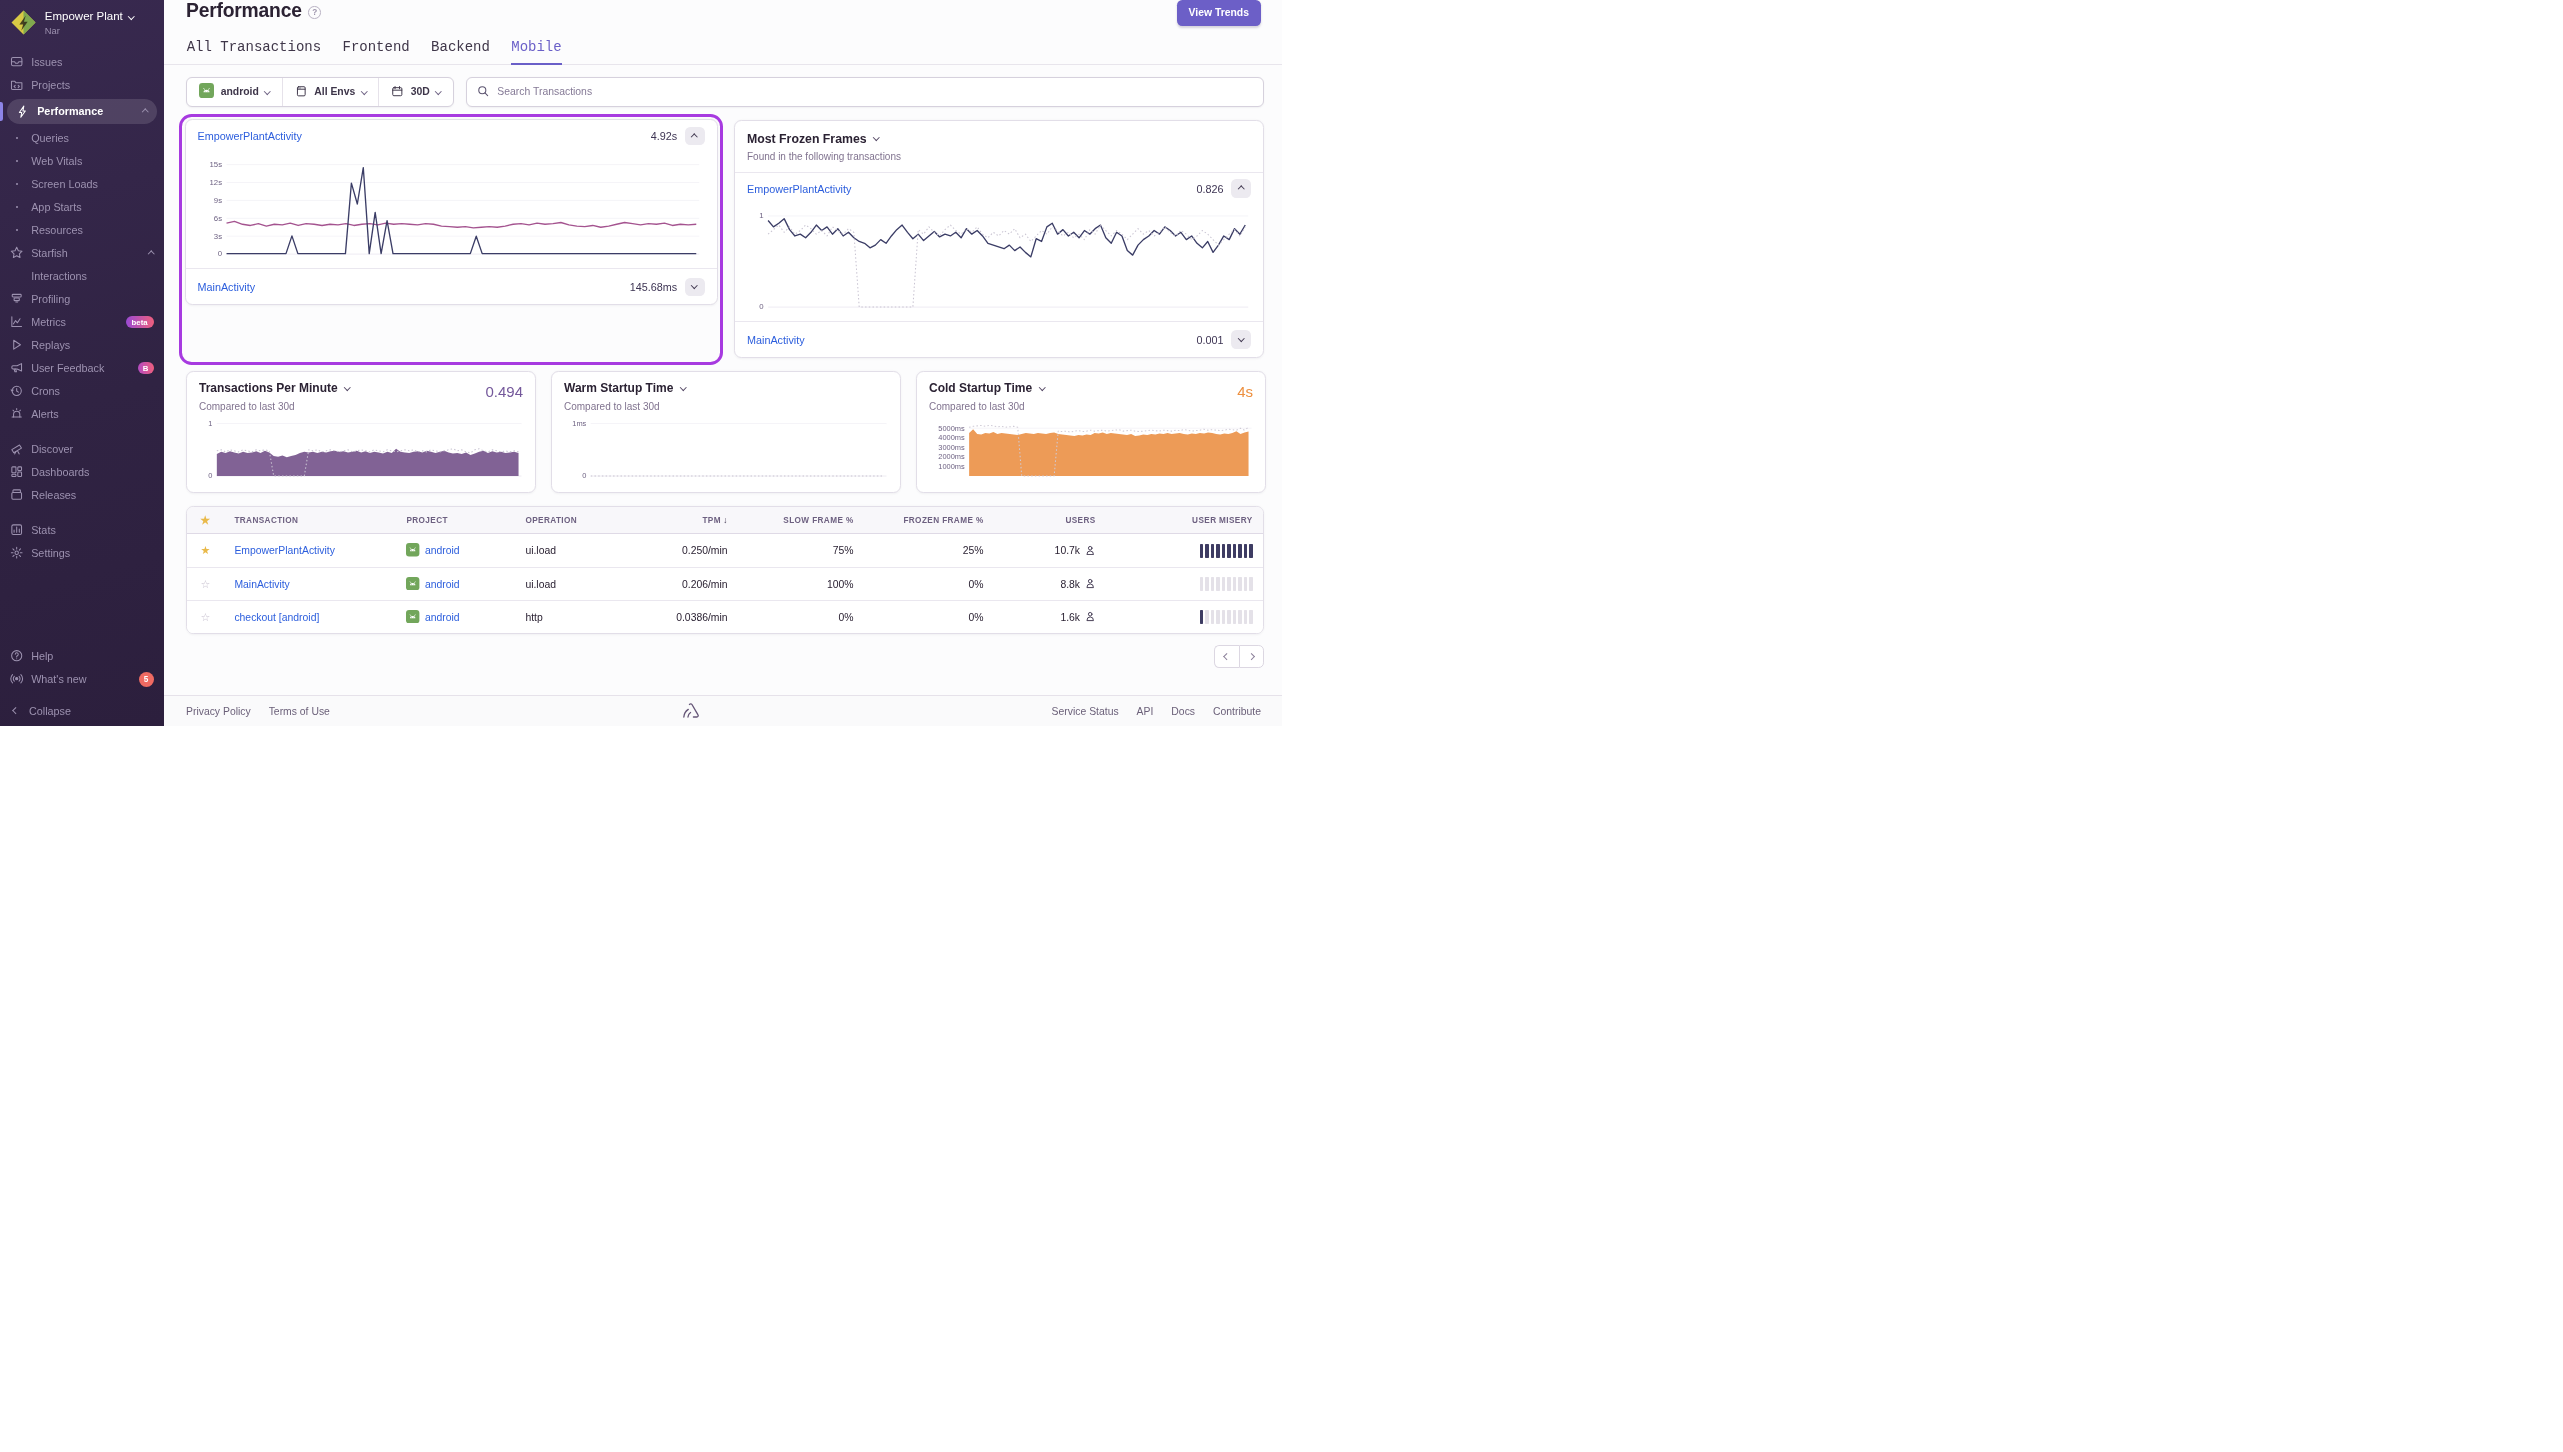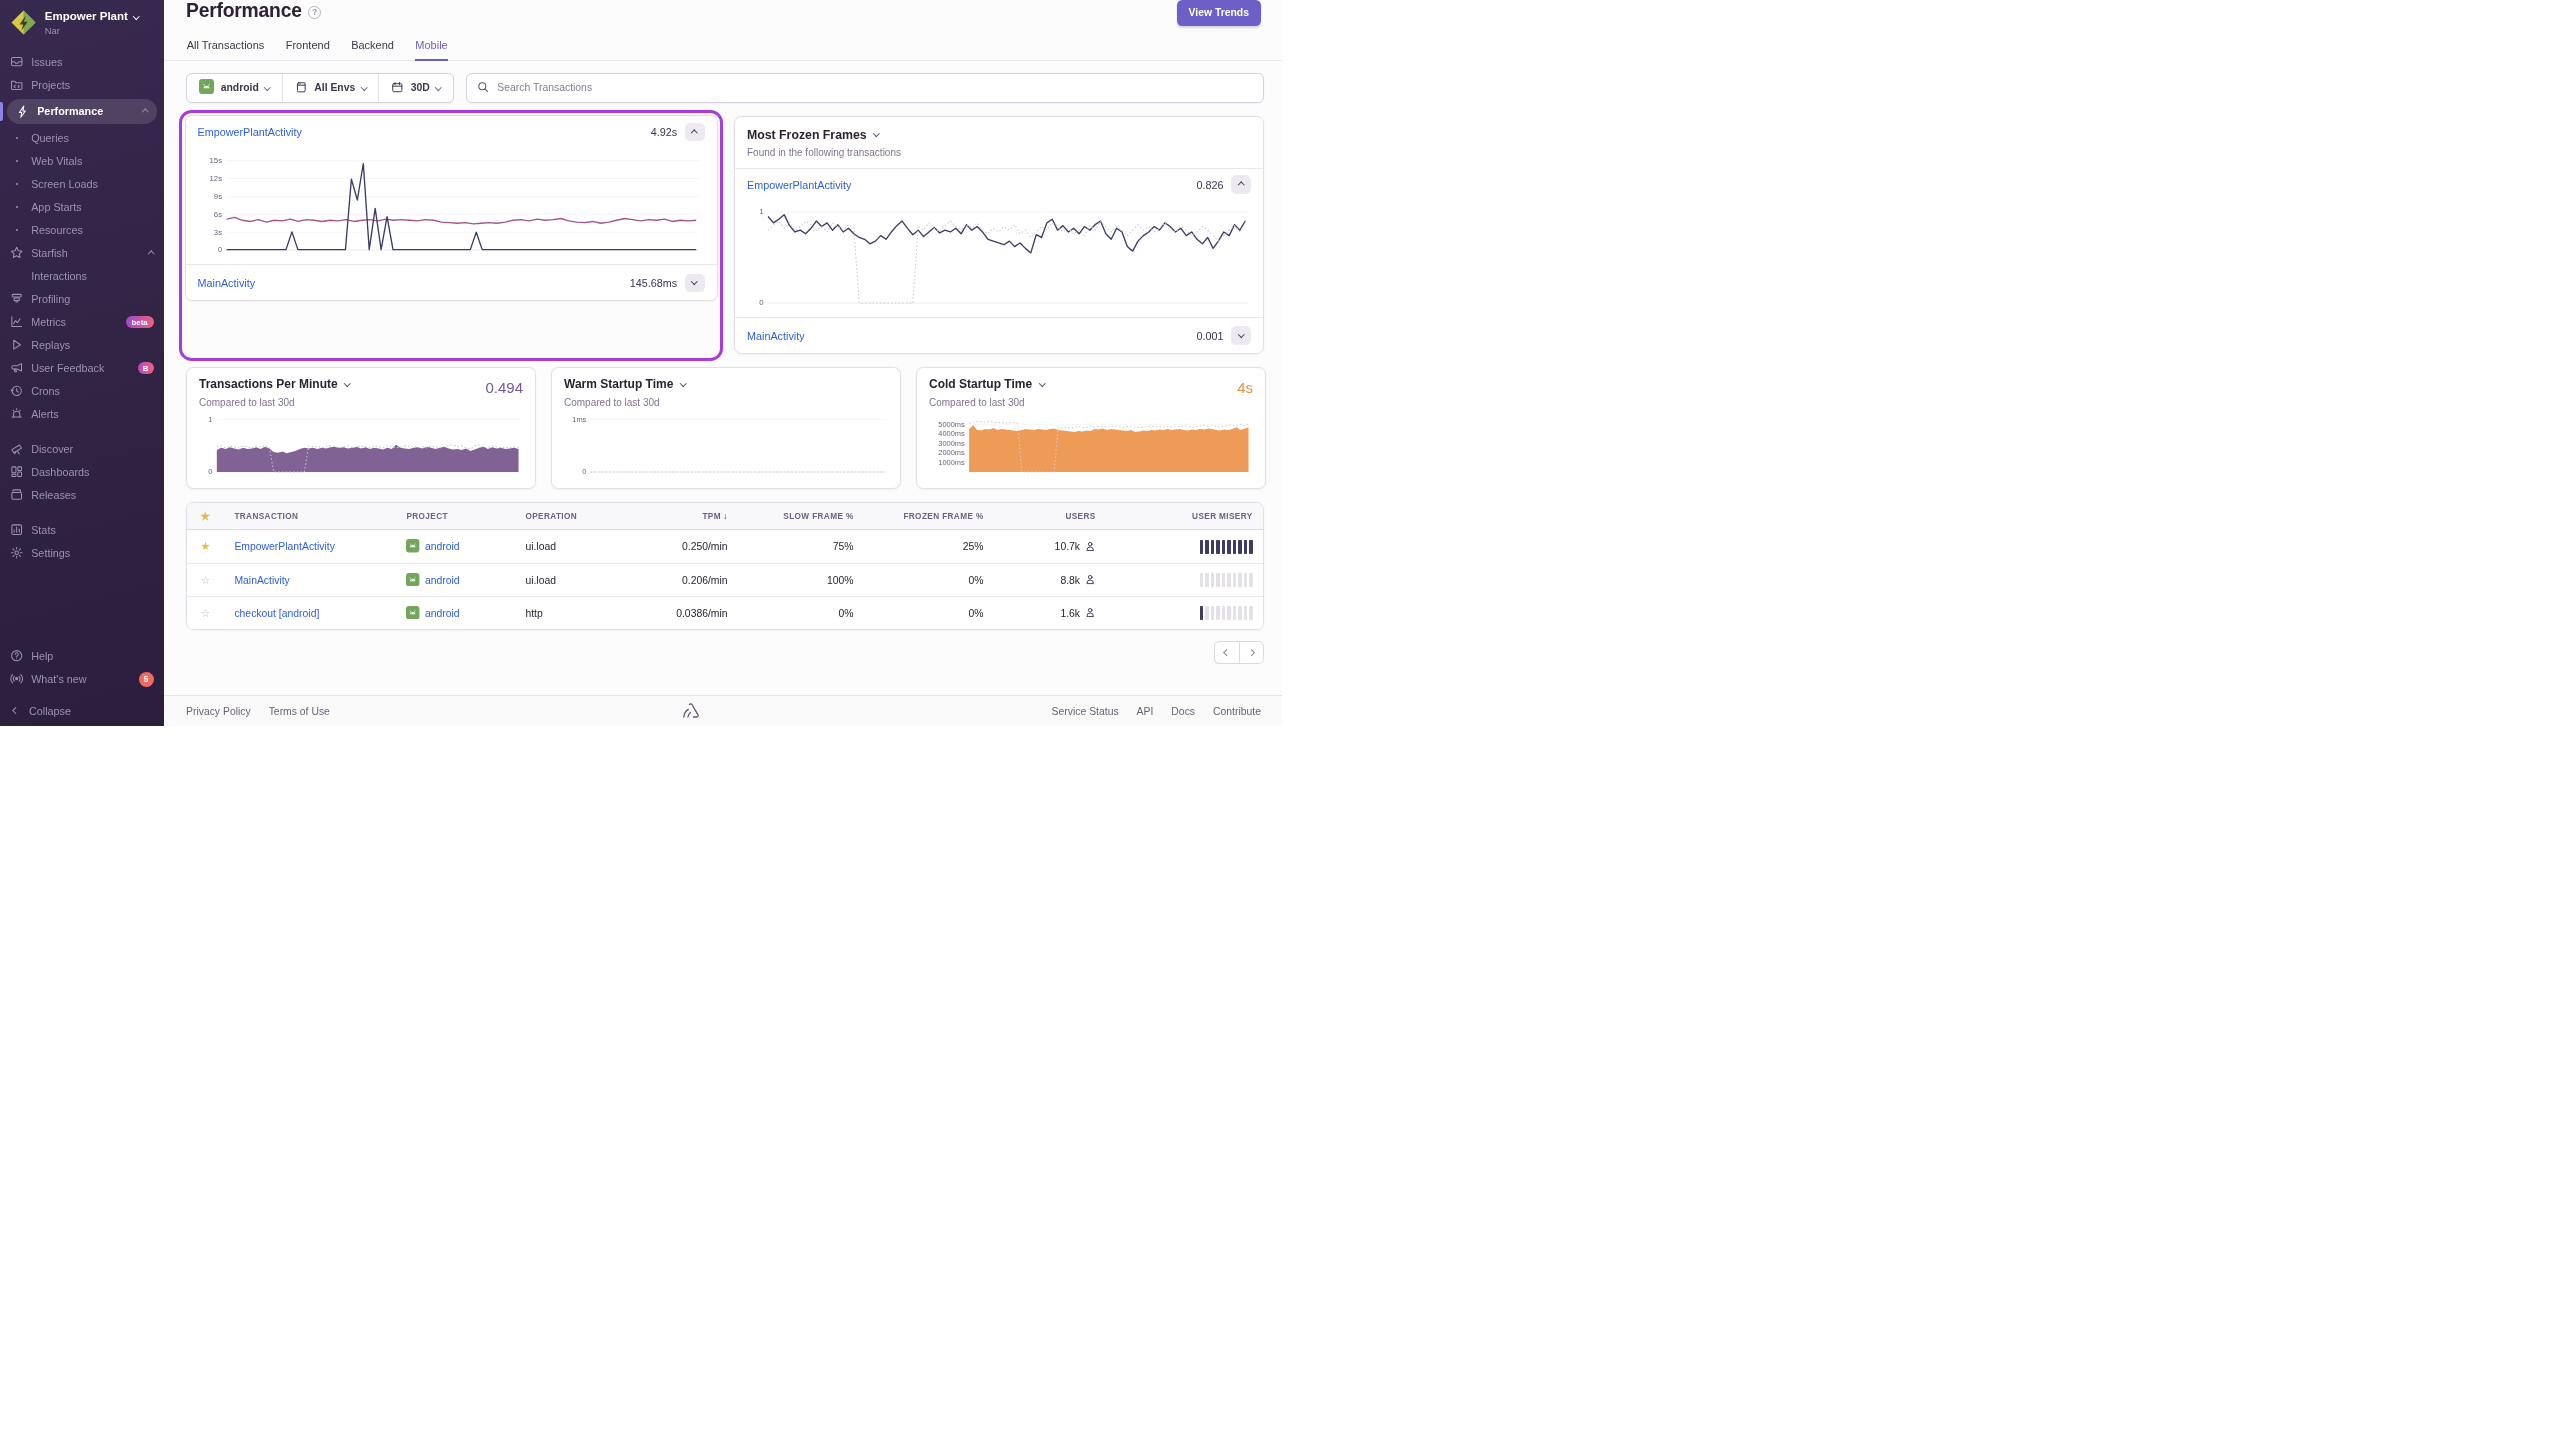--- a/index.html
+++ b/index.html
@@ -8,21 +8,21 @@
        font-family:"Liberation Sans",sans-serif;color:#2b2233;font-size:10.4px}
   a{cursor:pointer}
 
   
   .sidebar{width:164px;flex:none;display:flex;flex-direction:column;
     background:linear-gradient(165deg,#38294f 0%,#302343 55%,#2c1f3d 100%);
     color:#9d92b0;font-size:10.8px}
   .org{display:flex;gap:7.4px;padding:9px 10.4px 6px;align-items:center;cursor:pointer}
   .org-text{line-height:1.2}
   .org-name-row{display:flex;align-items:center;gap:6px}
-  .org-name{color:#fff;font-weight:700;font-size:11.5px;white-space:nowrap}
+  .org-name{color:#fff;font-weight:400;font-size:11.5px;white-space:nowrap}
   .org-sub{font-size:9.3px;color:#9d92b0;margin-top:1.5px}
   .nav-main{display:flex;flex-direction:column;padding:6px 0 0}
   .nav-bottom{margin-top:auto;display:flex;flex-direction:column;padding:4.5px 0}
   .nav-item{display:flex;align-items:center;gap:7.4px;height:23px;padding:0 10.4px;cursor:pointer;white-space:nowrap}
   .nav-icon{width:13.4px;height:13.4px;display:flex;align-items:center;justify-content:center;flex:none}
   .nav-icon svg{display:block}
   .nav-label{flex:1;overflow:hidden;text-overflow:ellipsis}
   .nav-item.active{background:rgba(255,255,255,.13);border-radius:12.6px;margin:3px 7.4px;padding:0 9px;
     color:#fff;position:relative;height:24.5px;font-weight:600}
   .nav-item.active::before{content:'';position:absolute;left:-7.4px;top:3px;width:3px;height:18.6px;
@@ -50,21 +50,21 @@
   
   main{flex:1;display:flex;flex-direction:column;background:#fcfcfd;min-width:0}
   .page-head{display:flex;justify-content:space-between;align-items:flex-start;padding:0 21px 0 22px}
   h1{font-size:19.3px;margin:0;color:#2b2233;letter-spacing:-0.2px;display:inline}
   .help-icon{width:12.6px;height:12.6px;border:1.1px solid #b9b2c4;color:#9c93ab;border-radius:50%;
     font-size:8.2px;font-weight:700;display:inline-flex;align-items:center;justify-content:center;
     margin-left:6.7px;vertical-align:2.2px;cursor:pointer}
   .btn-primary{background:#6C5FC7;color:#fff;border:none;border-radius:5.2px;font-weight:700;font-size:10.4px;
     padding:7.4px 12px;font-family:inherit;cursor:pointer;box-shadow:0 1.5px 2.2px rgba(40,30,70,.18)}
   .tabs{display:flex;gap:20px;padding:0 22px;margin-top:9px;border-bottom:0.7px solid #e8e5ec}
-  .tab{background:none;border:none;font-family:Liberation Sans, sans-serif;font-size:11px;color:#3f3649;padding:4.5px 0.7px 7.4px;
+  .tab{background:none;border:none;font-family:Liberation Mono, monospace;font-size:14px;color:#3f3649;padding:4.5px 0.7px 7.4px;
     cursor:pointer;border-bottom:2.2px solid transparent;margin-bottom:-0.7px;border-radius:0}
   .tab.active{color:#6a5fc8;border-bottom-color:#6a5fc8}
 
   .content{padding:12px 18px 0 22px;flex:1;min-height:0}
   .filter-row{display:flex;gap:12px}
   .filter-group{display:flex;border:0.7px solid #d6d1dd;border-radius:6px;background:#fff;height:30px;
     box-shadow:0 0.7px 1.5px rgba(43,34,51,.05)}
   .filter-seg{display:flex;align-items:center;gap:6.7px;padding:0 12px;font-weight:600;font-size:10.4px;
     color:#3d3549;cursor:pointer}
   .filter-seg + .filter-seg{border-left:0.7px solid #e6e2ea}

